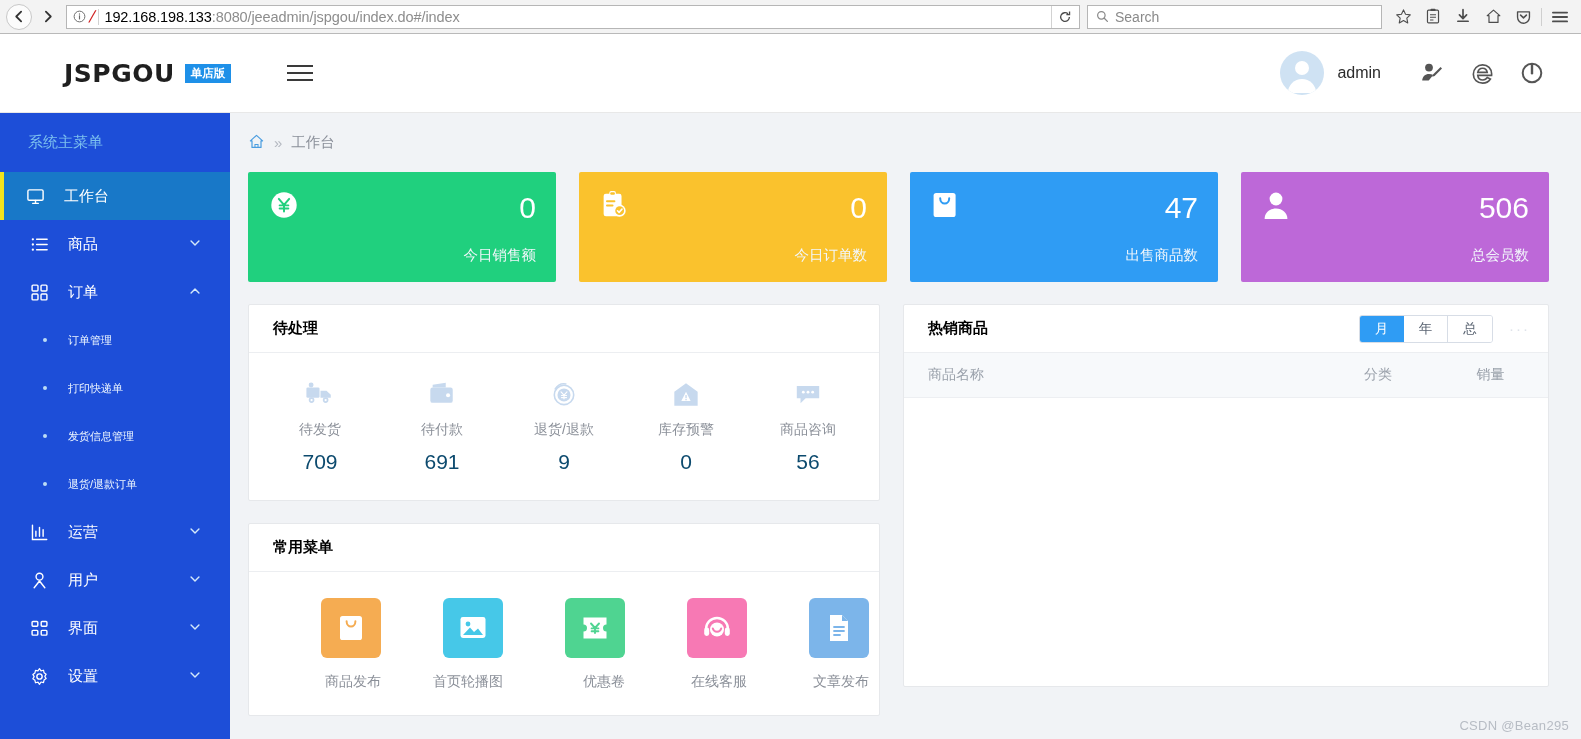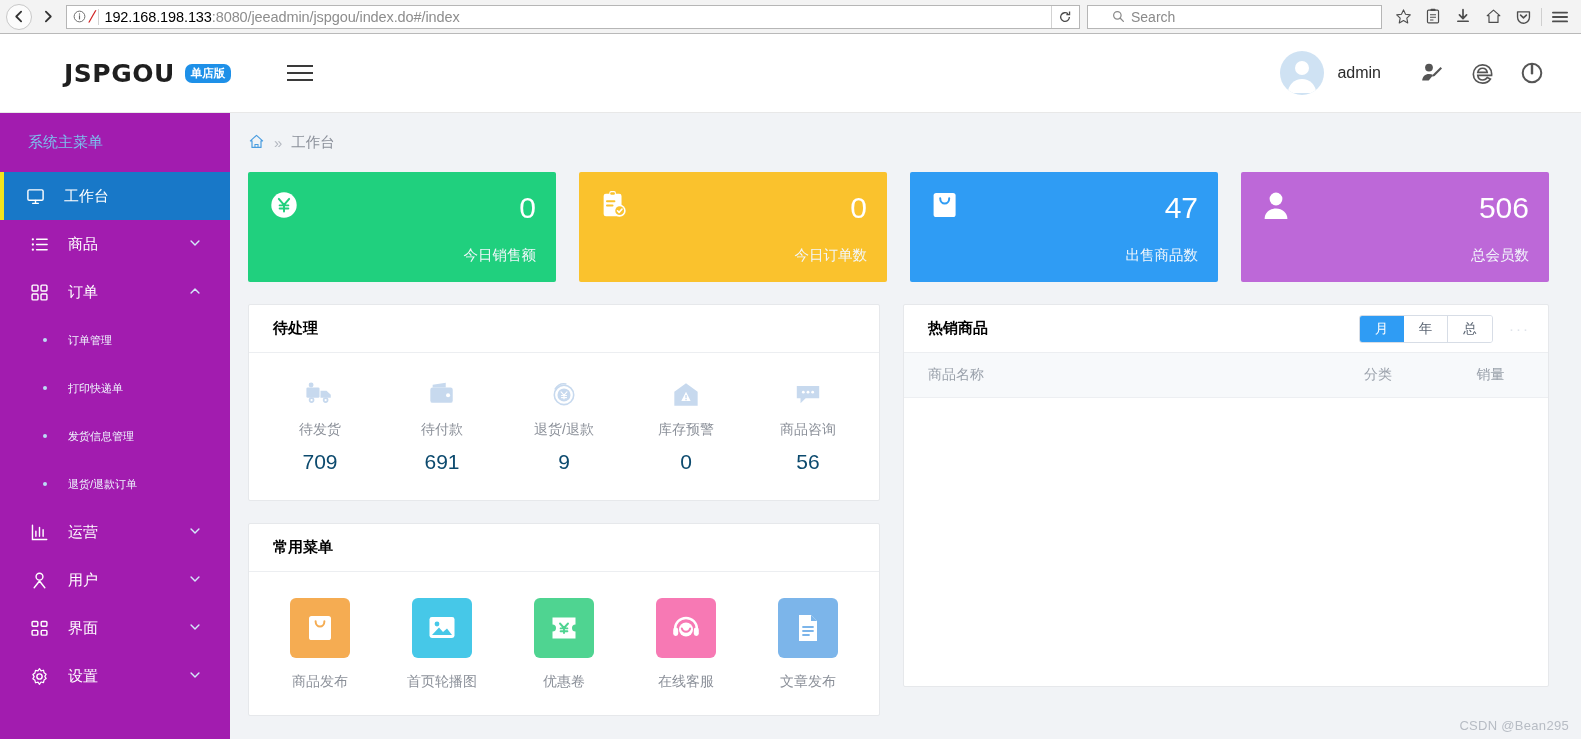--- a/index.html
+++ b/index.html
@@ -33,42 +33,42 @@
   .url-text { white-space: nowrap; overflow: hidden; text-overflow: ellipsis; letter-spacing: -0.1px; }
   .url-host { color: #000; }
   .url-rest { color: #8d8d8d; }
   .url-reload {
     margin-left: auto; width: 26px; height: 22px; border-left: 1px solid #d2d2d2;
     display: flex; align-items: center; justify-content: center; color: #4a4a4a; font-size: 15px;
   }
   .searchbar {
     width: 295px; height: 24px; margin-left: 7px; background: #fff;
     border: 1px solid #b6b6b6; display: flex; align-items: center;
-    gap: 6px; padding: 0 24px; color: #8a8a8a; font-size: 14px;
+    gap: 6px; padding: 0 8px; color: #8a8a8a; font-size: 14px;
   }
   .tb-icons { display: flex; align-items: center; gap: 0; margin-left: 6px; }
   .tb-icon {
     width: 30px; height: 26px; display: flex; align-items: center;
     justify-content: center; color: #4d4d4d;
   }
   .tb-sep { width: 1px; height: 18px; background: #cfcfcf; margin: 0 3px; }
 
   
   .app-header {
     height: 79px; background: #fff; border-bottom: 1px solid #e8e8e8;
     display: flex; align-items: center; padding: 0 24px 0 22px;
   }
   .logo-wrap { display: flex; align-items: center; gap: 10px; width: 193px; margin-left: 42px; }
   .logo-text {
     font-size: 25px; font-weight: bold; color: #1f1f1f;
     letter-spacing: 0.5px; font-family: "DejaVu Sans", sans-serif;
   }
   .logo-badge {
     background: #1e90e8; color: #fff; font-size: 11.5px;
-    padding: 2px 6px; border-radius: 7px; font-weight: bold;
+    padding: 2px 6px; border-radius: 0; font-weight: bold;
   }
   .hamburger {
     width: 32px; height: 32px; display: flex; flex-direction: column;
     justify-content: center; gap: 5px; margin-left: 30px;
   }
   .hamburger span { display: block; height: 2px; background: #3a3a3a; width: 26px; }
   .header-right { margin-left: auto; display: flex; align-items: center; gap: 0; }
   .avatar {
     width: 44px; height: 44px; border-radius: 50%; background: #cfe2f3;
     display: flex; align-items: center; justify-content: center; overflow: hidden;
@@ -76,21 +76,21 @@
   .admin-name { font-size: 16px; color: #2b2b2b; margin: 0 26px 0 13px; }
   .hdr-icon {
     width: 50px; height: 44px; display: flex; align-items: center;
     justify-content: center; color: #555;
   }
 
   
   .body-wrap { display: flex; height: 626px; }
 
   
-  .sidebar { width: 230px; background: #a21caf; flex: 0 0 230px; overflow: hidden; }
+  .sidebar { width: 230px; background: #1d4ed8; flex: 0 0 230px; overflow: hidden; }
   .sidebar-title {
     height: 59px; display: flex; align-items: center; padding-left: 28px;
     color: #7cc0ee; font-size: 15px;
   }
   .menu-item {
     height: 48px; display: flex; align-items: center; color: #fff;
     font-size: 15px; padding-left: 26px; border-left: 4px solid transparent;
     position: relative;
   }
   .menu-item.active { background: #1878c8; border-left-color: #f2e41c; padding-left: 22px; }
@@ -135,21 +135,21 @@
   }
   .panel-title { font-size: 15px; font-weight: bold; color: #000000; }
 
   .todo-body { display: flex; padding: 24px 10px 26px 10px; }
   .todo-cell { flex: 1; text-align: center; }
   .todo-icon { height: 34px; display: flex; align-items: center; justify-content: center; color: #c7d9ee; }
   .todo-label { font-size: 14px; color: #8b9099; margin-top: 10px; }
   .todo-num { font-size: 21px; color: #0c4a6e; margin-top: 11px; font-weight: 400; }
 
   .shortcut-body { display: flex; padding: 26px 10px 24px 10px; }
-  .shortcut-cell { flex: 1; display: flex; flex-direction: column; align-items: center; }
+  .shortcut-cell { flex: 1; display: flex; flex-direction: column; align-items: flex-end; }
   .shortcut-tile {
     width: 60px; height: 60px; border-radius: 6px;
     display: flex; align-items: center; justify-content: center; color: #fff;
   }
   .shortcut-label { font-size: 14px; color: #8b9099; margin-top: 15px; }
 
   .toggle-group { margin-left: auto; display: flex; border: 1px solid #d7dde6; border-radius: 3px; overflow: hidden; }
   .toggle-btn {
     width: 44px; height: 26px; display: flex; align-items: center; justify-content: center;
     font-size: 13.5px; color: #5a6472; background: #fff; border-right: 1px solid #d7dde6;

